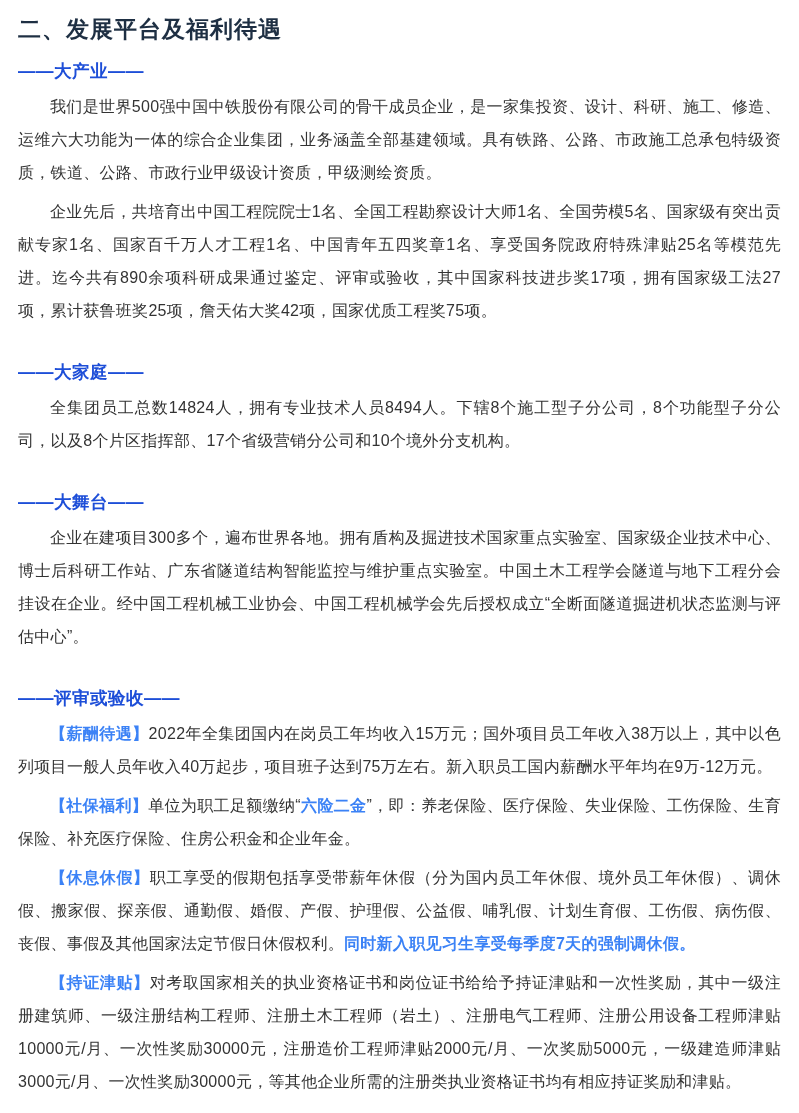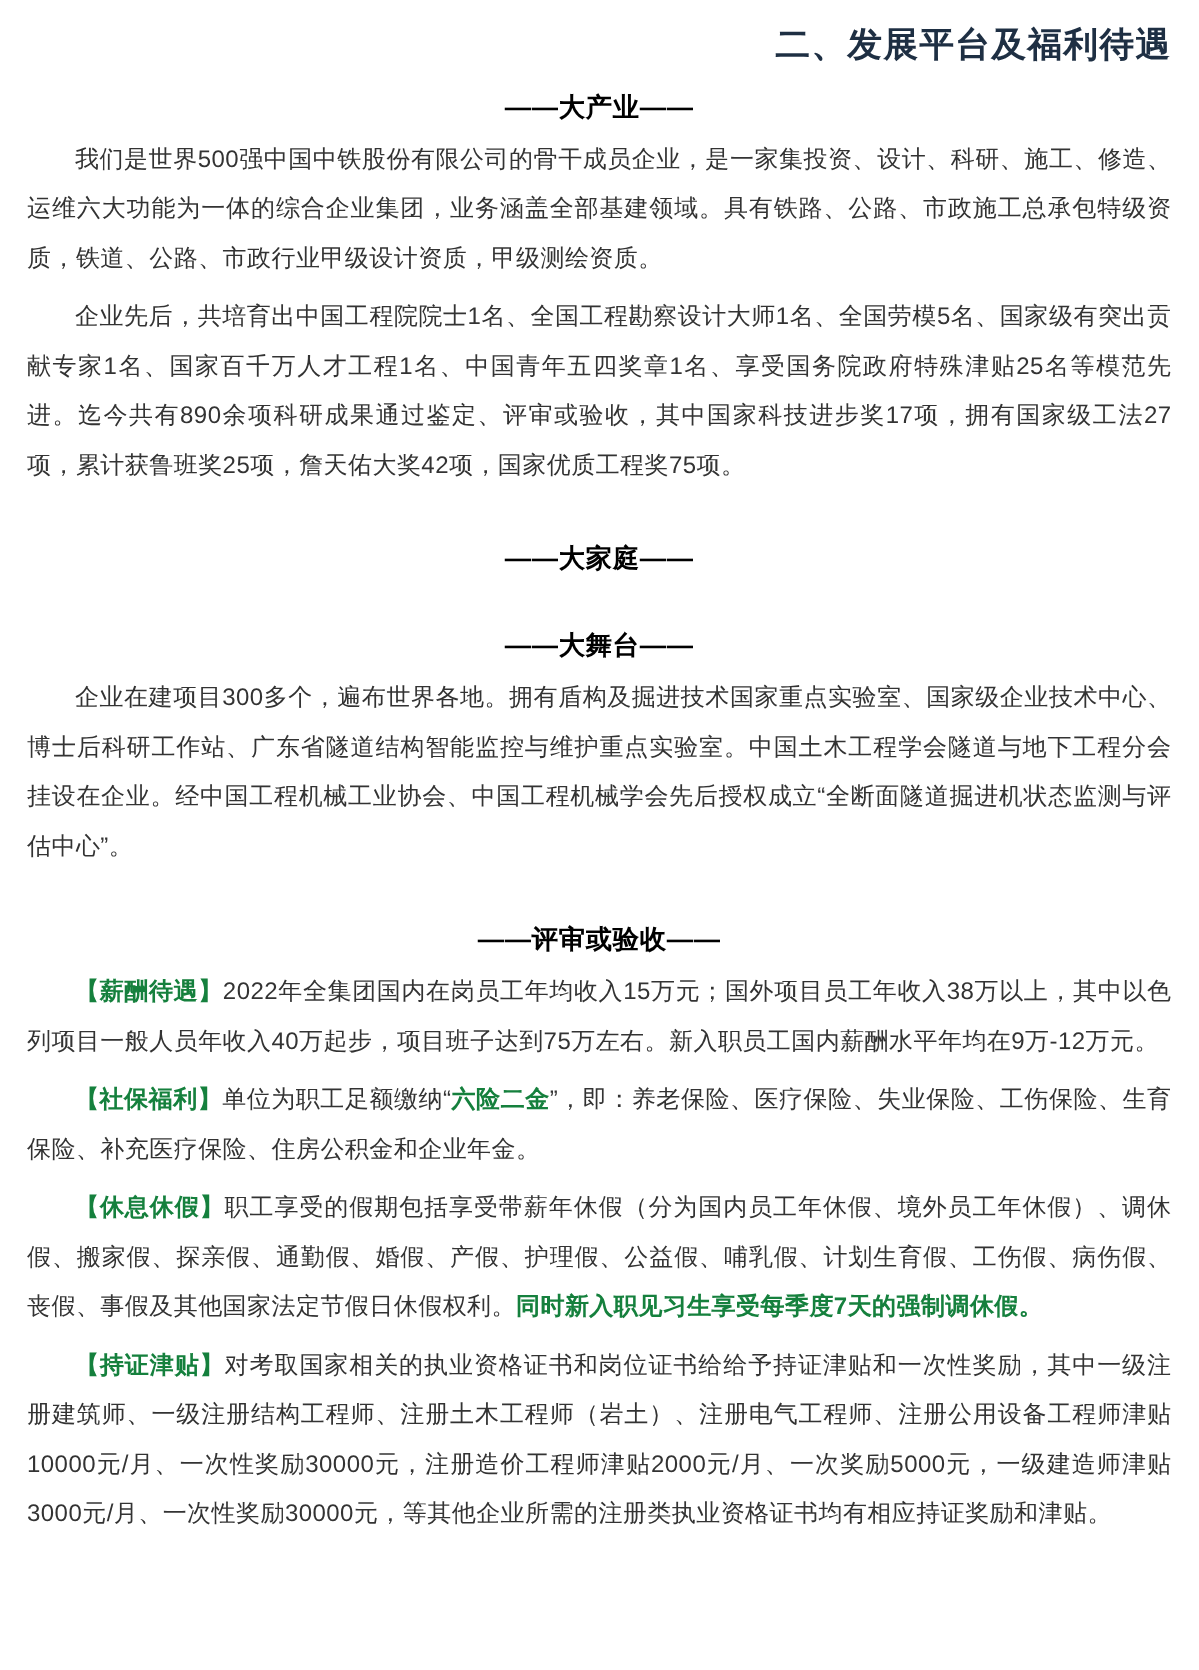--- a/index.html
+++ b/index.html
@@ -7,61 +7,62 @@
     width: 799px;
     min-height: 1113px;
     box-sizing: border-box;
     background: #ffffff;
     padding: 10px 18px 24px 18px;
     font-family: "Liberation Sans", "DejaVu Sans", sans-serif;
     color: #333333;
     font-size: 16px;
   }
   .doc-title {
-    text-align: right;
+    text-align: left;
     font-weight: bold;
     font-size: 23px;
     color: #1e2f43;
     letter-spacing: 1px;
     margin: 4px 0 0 0;
     line-height: 30px;
   }
   .section-heading {
-    text-align: center;
+    text-align: left;
     font-weight: bold;
     font-size: 17.5px;
-    color: #000000;
+    color: #1d4ed8;
     letter-spacing: 0.5px;
     margin: 14px 0 0 0;
     line-height: 26px;
   }
   .section-heading.gap-lg { margin-top: 32px; }
   .para {
     margin: 6px 0 0 0;
     text-indent: 2em;
     line-height: 33px;
     text-align: justify;
     letter-spacing: 0.3px;
   }
-  .para b { color: #15803d; }
+  .para b { color: #3b82f6; }
   .benefit-label { font-weight: bold; color: #1f1f1f; }
 </style>
 </head>
 <body>
 
 <div class="doc">
 
   <h1 class="doc-title">二、发展平台及福利待遇</h1>
 
   <h2 class="section-heading">——大产业——</h2>
   <p class="para">我们是世界500强中国中铁股份有限公司的骨干成员企业，是一家集投资、设计、科研、施工、修造、运维六大功能为一体的综合企业集团，业务涵盖全部基建领域。具有铁路、公路、市政施工总承包特级资质，铁道、公路、市政行业甲级设计资质，甲级测绘资质。</p>
 
   <p class="para">企业先后，共培育出中国工程院院士1名、全国工程勘察设计大师1名、全国劳模5名、国家级有突出贡献专家1名、国家百千万人才工程1名、中国青年五四奖章1名、享受国务院政府特殊津贴25名等模范先进。迄今共有890余项科研成果通过鉴定、评审或验收，其中国家科技进步奖17项，拥有国家级工法27项，累计获鲁班奖25项，詹天佑大奖42项，国家优质工程奖75项。</p>
 
   <h2 class="section-heading gap-lg">——大家庭——</h2>
+  <p class="para">全集团员工总数14824人，拥有专业技术人员8494人。下辖8个施工型子分公司，8个功能型子分公司，以及8个片区指挥部、17个省级营销分公司和10个境外分支机构。</p>
 
   <h2 class="section-heading gap-lg">——大舞台——</h2>
   <p class="para">企业在建项目300多个，遍布世界各地。拥有盾构及掘进技术国家重点实验室、国家级企业技术中心、博士后科研工作站、广东省隧道结构智能监控与维护重点实验室。中国土木工程学会隧道与地下工程分会挂设在企业。经中国工程机械工业协会、中国工程机械学会先后授权成立“全断面隧道掘进机状态监测与评估中心”。</p>
 
   <h2 class="section-heading gap-lg">——评审或验收——</h2>
 
   <p class="para"><b class="benefit-label">【薪酬待遇】</b><span>2022年全集团国内在岗员工年均收入15万元；国外项目员工年收入38万以上，其中以色列项目一般人员年收入40万起步，项目班子达到75万左右。新入职员工国内薪酬水平年均在9万-12万元。</span></p>
 
   <p class="para"><b class="benefit-label">【社保福利】</b><span>单位为职工足额缴纳“</span><b>六险二金</b><span>”，即：养老保险、医疗保险、失业保险、工伤保险、生育保险、补充医疗保险、住房公积金和企业年金。</span></p>
 

